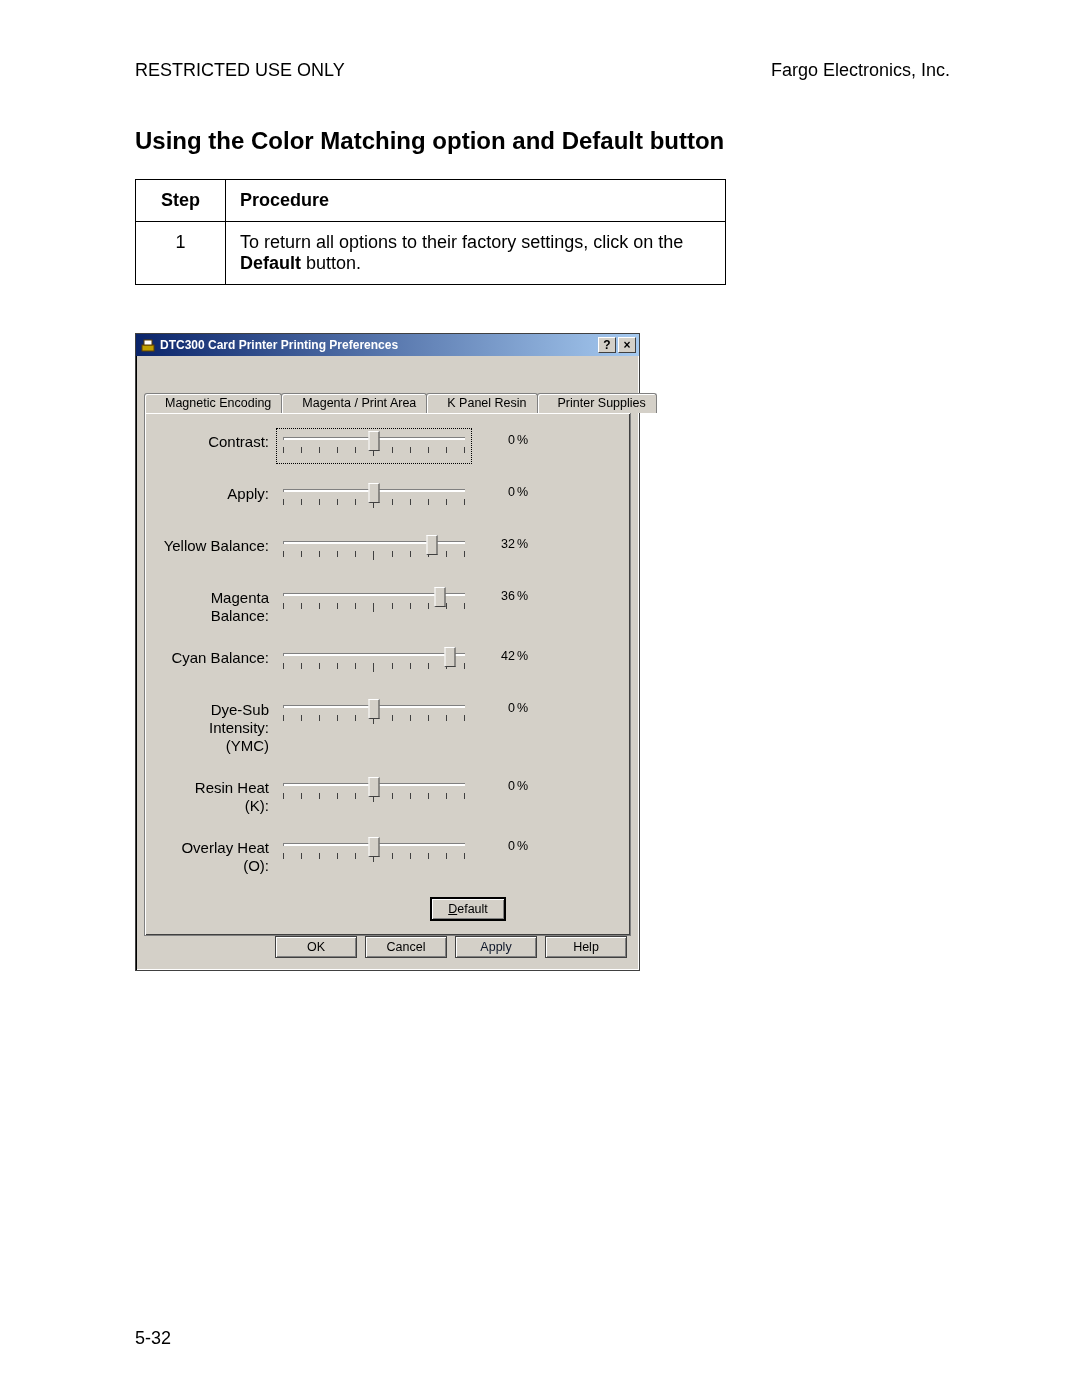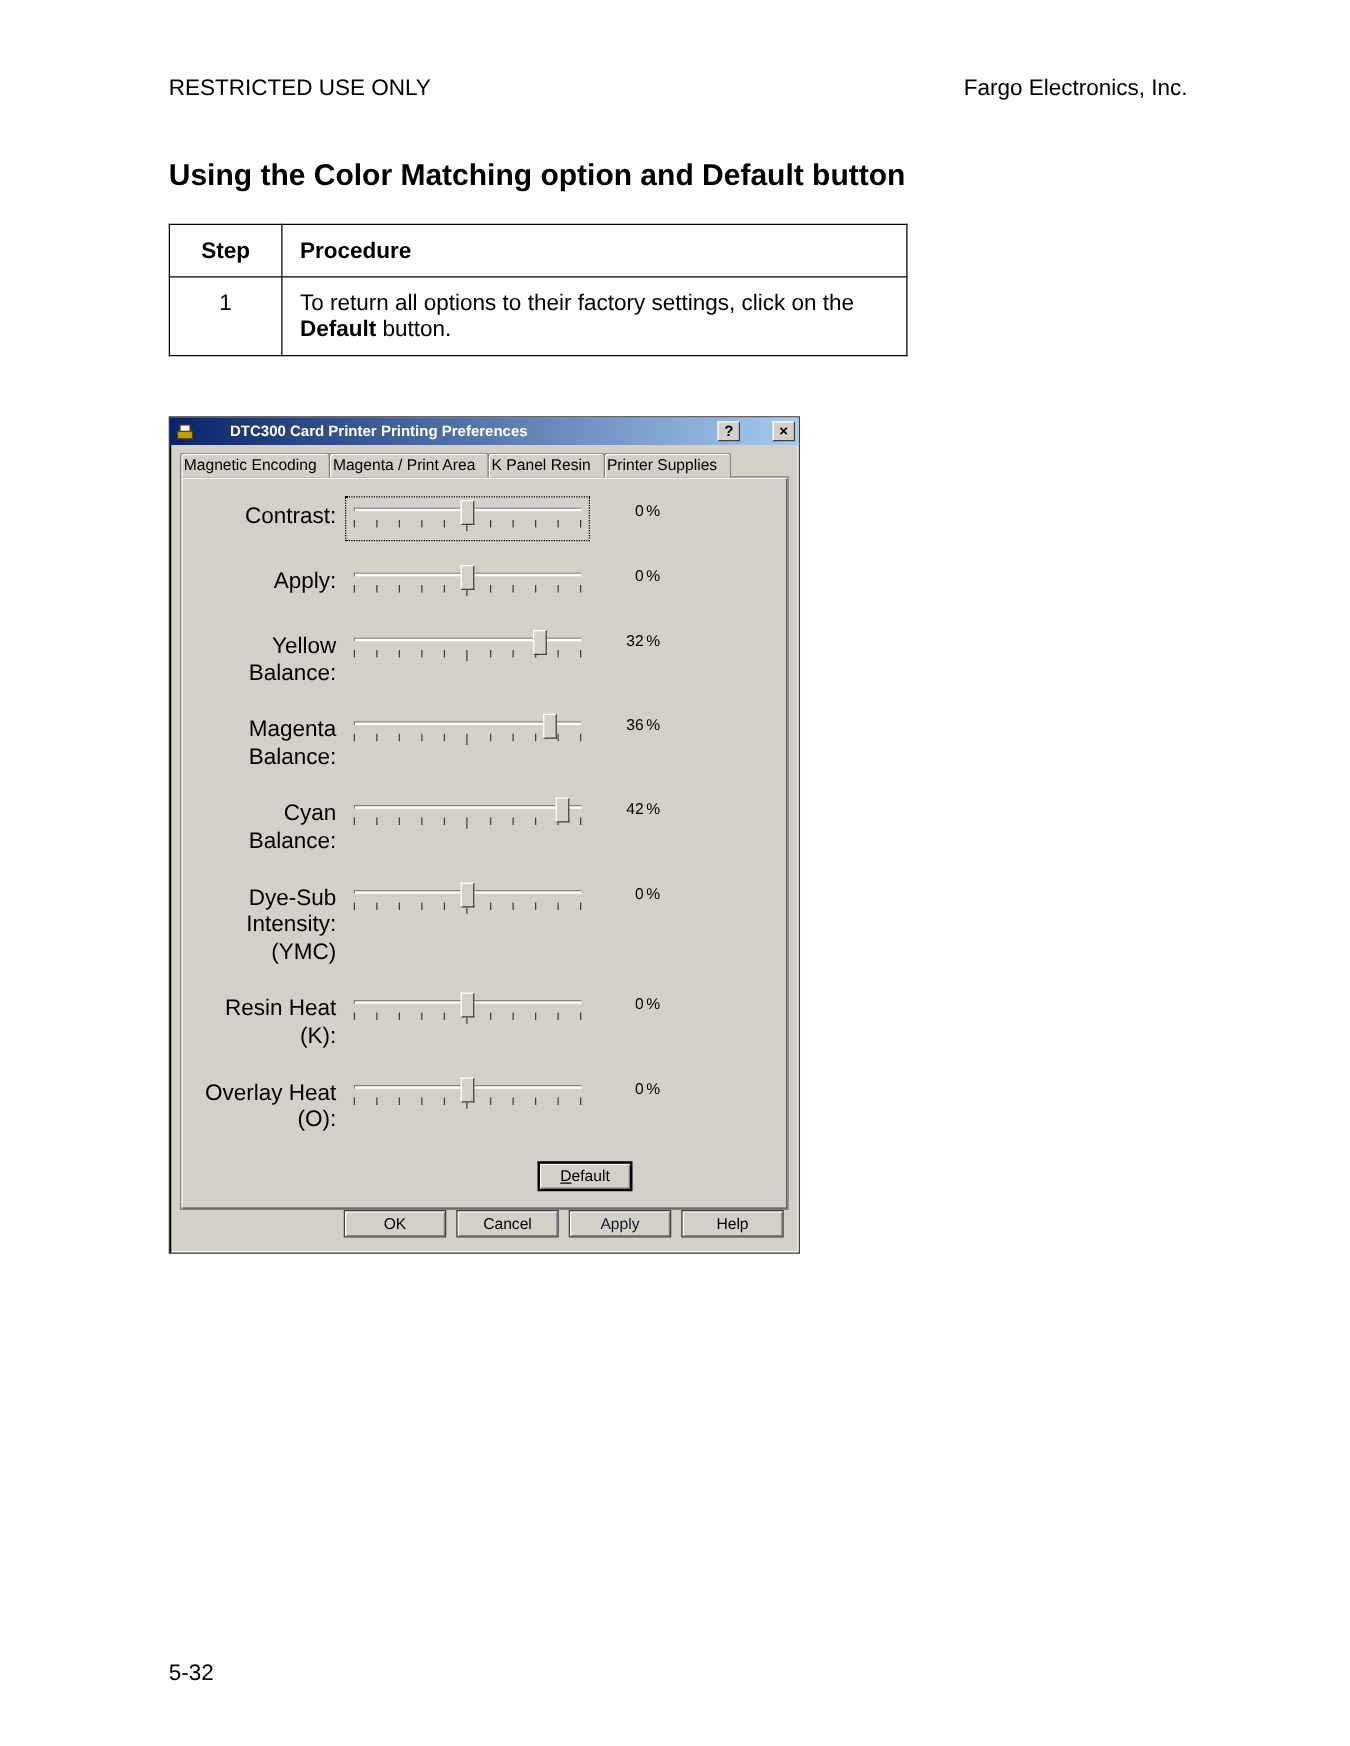--- a/index.html
+++ b/index.html
@@ -53,21 +53,20 @@
   }
   .titlebar {
     background: linear-gradient(to right, #0a246a, #a6caf0);
     color: #fff;
     height: 22px;
     display: flex;
     align-items: center;
     padding: 0 3px 0 4px;
     font-weight: bold;
     font-size: 12px;
-    gap: 24px;
   }
   .titlebar .t-icon {
     width: 16px; height: 16px;
     display: inline-flex; align-items:center; justify-content:center;
     margin-right: 4px;
   }
   .titlebar .t-text { flex: 1; }
   .title-btn {
     width: 18px; height: 16px;
     background: #d4d0c8;
@@ -80,26 +79,27 @@
     line-height: 1;
   }
 
   .tab-area { padding: 6px 8px 0 8px; }
   .tab-row { display:flex; position:relative; z-index:2; }
   .tab {
     background:#d4d0c8;
     border:1px solid #808080;
     border-bottom: none;
     border-top-left-radius:3px; border-top-right-radius:3px;
-    padding: 2px 10px 3px 2px;
+    padding: 2px 10px 3px 20px;
     font-size:12.5px;
     position:relative;
     margin-right:-1px;
     box-shadow: inset 1px 1px 0 #fff;
     white-space: nowrap;
+    margin-top: 31px;
   }
   .tab.front {
     background:#d4d0c8;
     z-index:5;
     border-bottom: 1px solid #d4d0c8;
     margin-bottom:-1px;
     padding-top:3px; padding-bottom:4px;
   }
   .tab-row.second { margin-top:-1px; z-index:3; }
 
@@ -112,21 +112,21 @@
     position:relative; z-index:1;
   }
 
   .slider-row {
     display:flex; align-items:flex-start;
     margin-bottom: 22px;
   }
   .slider-label {
     width: 120px;
     text-align: right;
-    font-size: 18px;
+    font-size: 15px;
     padding-right: 10px;
     padding-top: 2px;
     line-height: 1.2;
   }
   .slider-wrap {
     width: 190px;
     position: relative;
     height: 30px;
   }
   .slider-wrap.focused {

